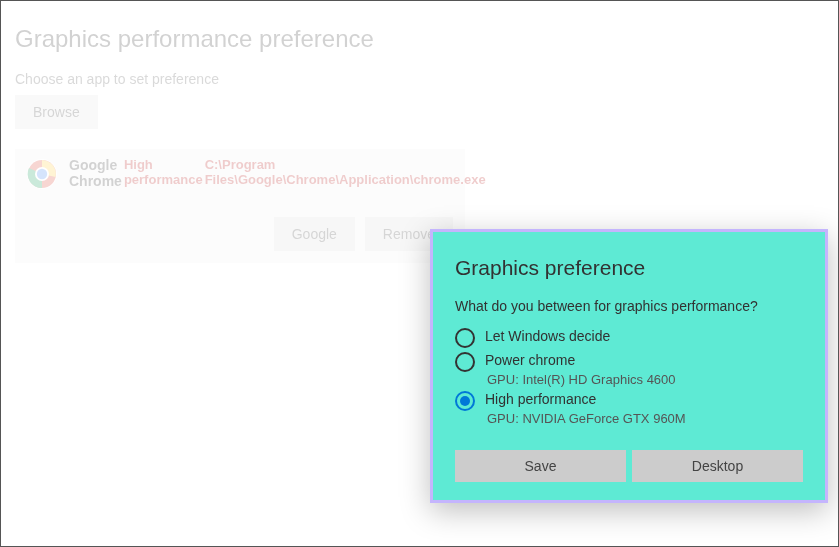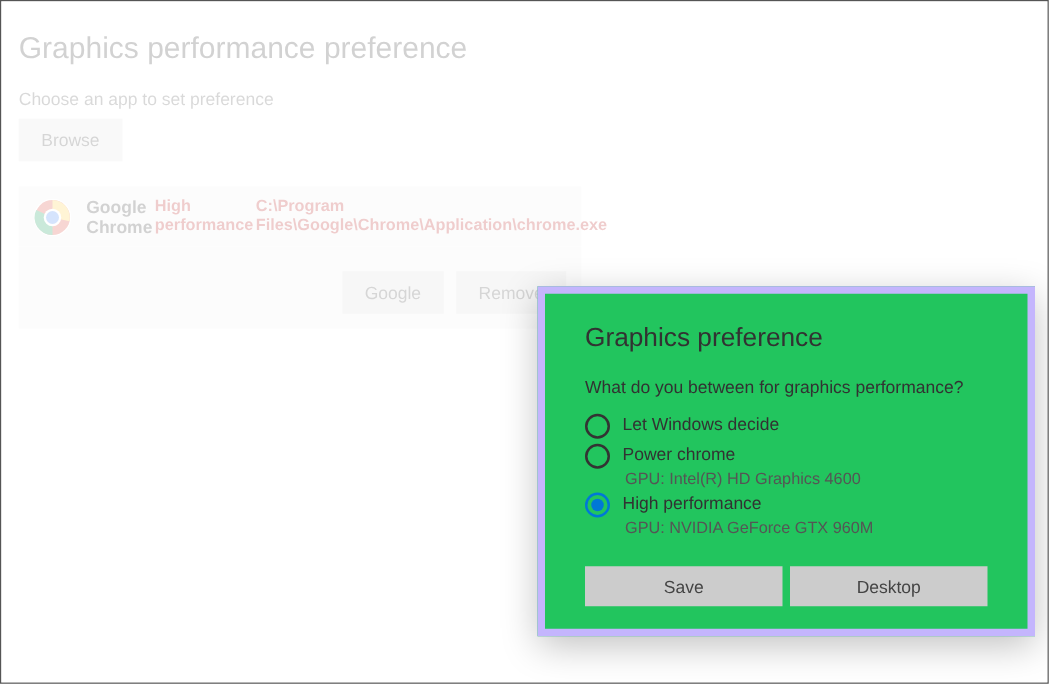--- a/index.html
+++ b/index.html
@@ -115,24 +115,24 @@
     }
     .row-actions .btn {
       background: #dcdcdc;
     }
 
     .dialog {
       position: absolute;
       right: 10px;
       top: 228px;
       width: 398px;
-      background: #22c55e;
-      border: 6px solid #c4b5fd;
+      background: #5eead4;
+      border: 3px solid #c4b5fd;
       box-shadow: 0 8px 28px rgba(0,0,0,0.25);
-      padding: 24px 32px 18px;
+      padding: 24px 22px 18px;
       z-index: 10;
     }
     .dialog-title {
       font-size: 21px;
       font-weight: 400;
       margin-bottom: 18px;
     }
     .dialog-q {
       margin-bottom: 14px;
     }

